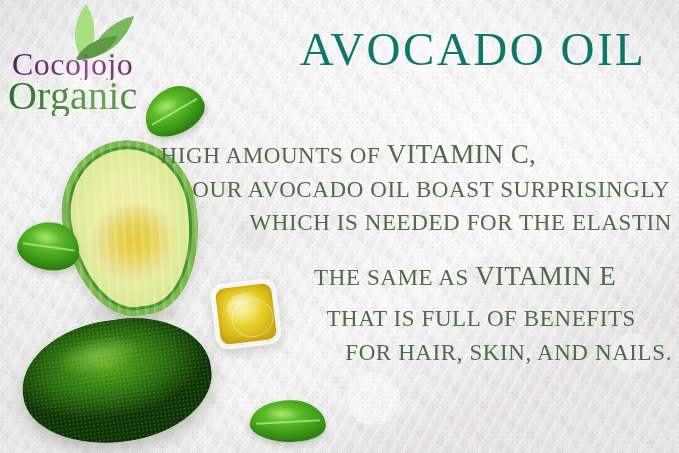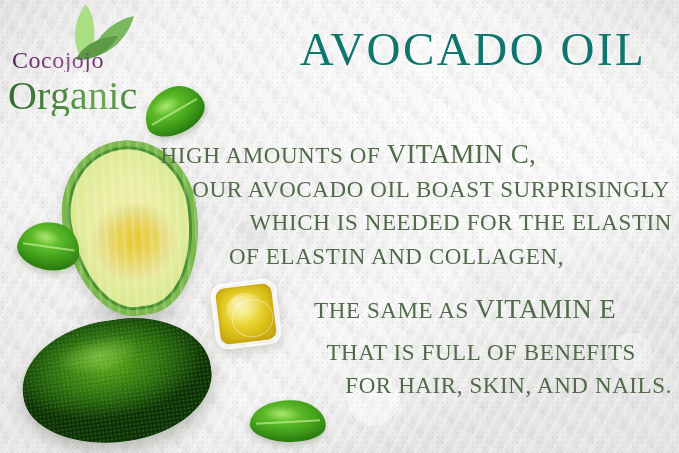--- a/index.html
+++ b/index.html
@@ -78,21 +78,21 @@
     left: 52px;
     top: 0px;
     width: 90px;
     height: 58px;
   }
   .logo-word-coco {
     position: absolute;
     left: 8px;
     top: 46px;
     font-family: "Liberation Serif", serif;
-    font-size: 24px;
+    font-size: 32px;
     letter-spacing: .5px;
     background: linear-gradient(100deg, #4e2258 0%, #6d3171 30%, #8d4e8e 62%, #63305f 100%);
     -webkit-background-clip: text;
     background-clip: text;
     color: transparent;
     line-height: 1;
     white-space: nowrap;
   }
   .logo-word-organic {
     position: absolute;
@@ -349,19 +349,18 @@
     <div class="logo-word-coco">Cocojojo</div>
     <div class="logo-word-organic">Organic</div>
   </div>
 
   <div class="title">AVOCADO OIL</div>
 
   <div class="body-copy">
     <span class="ln ln2"><span>HIGH AMOUNTS OF </span><span class="cap">VITAMIN C,</span></span>
     <span class="ln ln1">OUR AVOCADO OIL BOAST SURPRISINGLY</span>
     <span class="ln ln3">WHICH IS NEEDED FOR THE ELASTIN</span>
-    <span class="ln ln4">OF ELASTIN AND COLLAGEN,</span>
     <span class="ln ln6"><span>THE SAME AS </span><span class="cap">VITAMIN E</span></span>
     <span class="ln ln7">THAT IS FULL OF BENEFITS</span>
     <span class="ln ln8">FOR HAIR, SKIN, AND NAILS.</span>
   </div>
 
 </div>
 
 </body></html>

